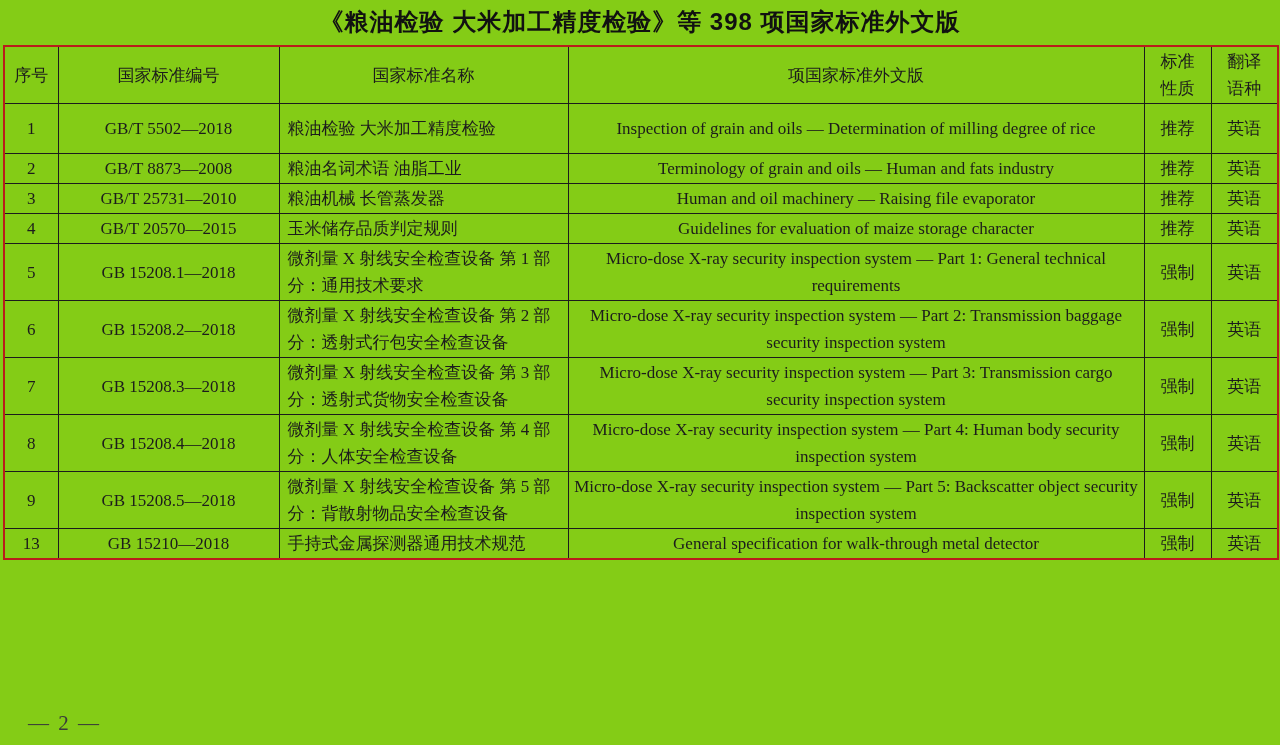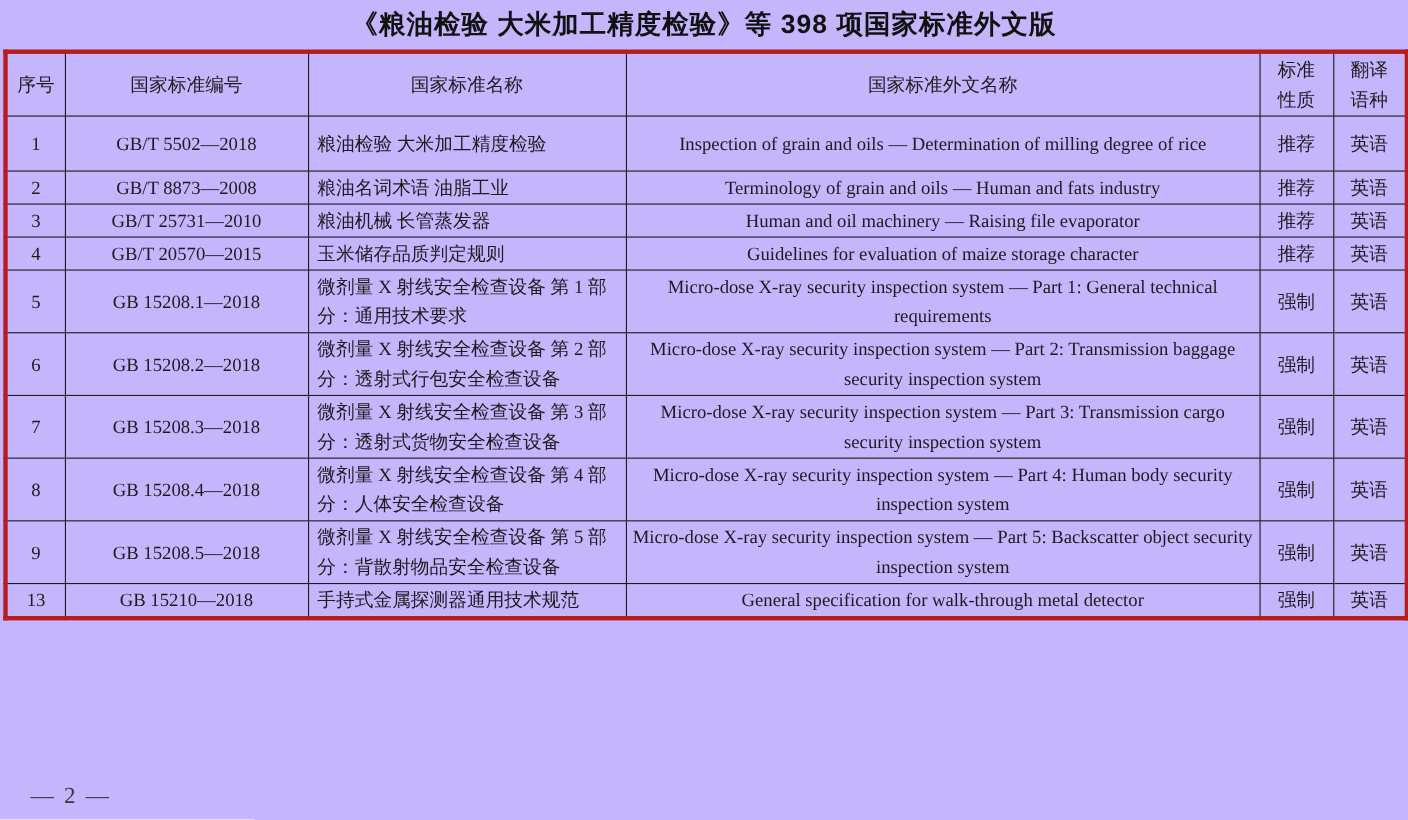--- a/index.html
+++ b/index.html
@@ -6,21 +6,21 @@
   html, body {
     width: 1280px;
     background: #ffffff;
     font-family: "Liberation Serif", "DejaVu Serif", serif;
     color: #1c1c1c;
   }
   .page {
     position: relative;
     width: 1280px;
     height: 745px;
-    background: #c4b5fd;
+    background: #84cc16;
     overflow: hidden;
   }
   .doc-title {
     position: absolute;
     top: 6px;
     left: 0;
     width: 100%;
     text-align: center;
     font-family: "Liberation Sans", "DejaVu Sans", sans-serif;
     font-size: 24px;
@@ -28,21 +28,21 @@
     letter-spacing: 1px;
     color: #111;
   }
   table.standards {
     position: absolute;
     top: 45px;
     left: 3px;
     width: 1274px;
     border-collapse: collapse;
     table-layout: fixed;
-    border: 4px solid #b91c1c;
+    border: 2px solid #b91c1c;
     font-size: 17px;
     padding-left: 48px;
   }
   table.standards th, table.standards td {
     border: 1px solid #1c1c1c;
     vertical-align: middle;
     line-height: 27px;
     padding: 1px 4px;
     overflow: hidden;
   }
@@ -80,21 +80,21 @@
       <col style="width:289px">
       <col style="width:576px">
       <col style="width:67px">
       <col style="width:67px">
     </colgroup>
     <thead>
       <tr>
         <th>序号</th>
         <th>国家标准编号</th>
         <th>国家标准名称</th>
-        <th>国家标准外文名称</th>
+        <th>项国家标准外文版</th>
         <th>标准
 性质</th>
         <th>翻译
 语种</th>
       </tr>
     </thead>
     <tbody id="table-body">
         <tr>
           <td class="td-center">1</td>
           <td class="td-center">GB/T 5502—2018</td>

